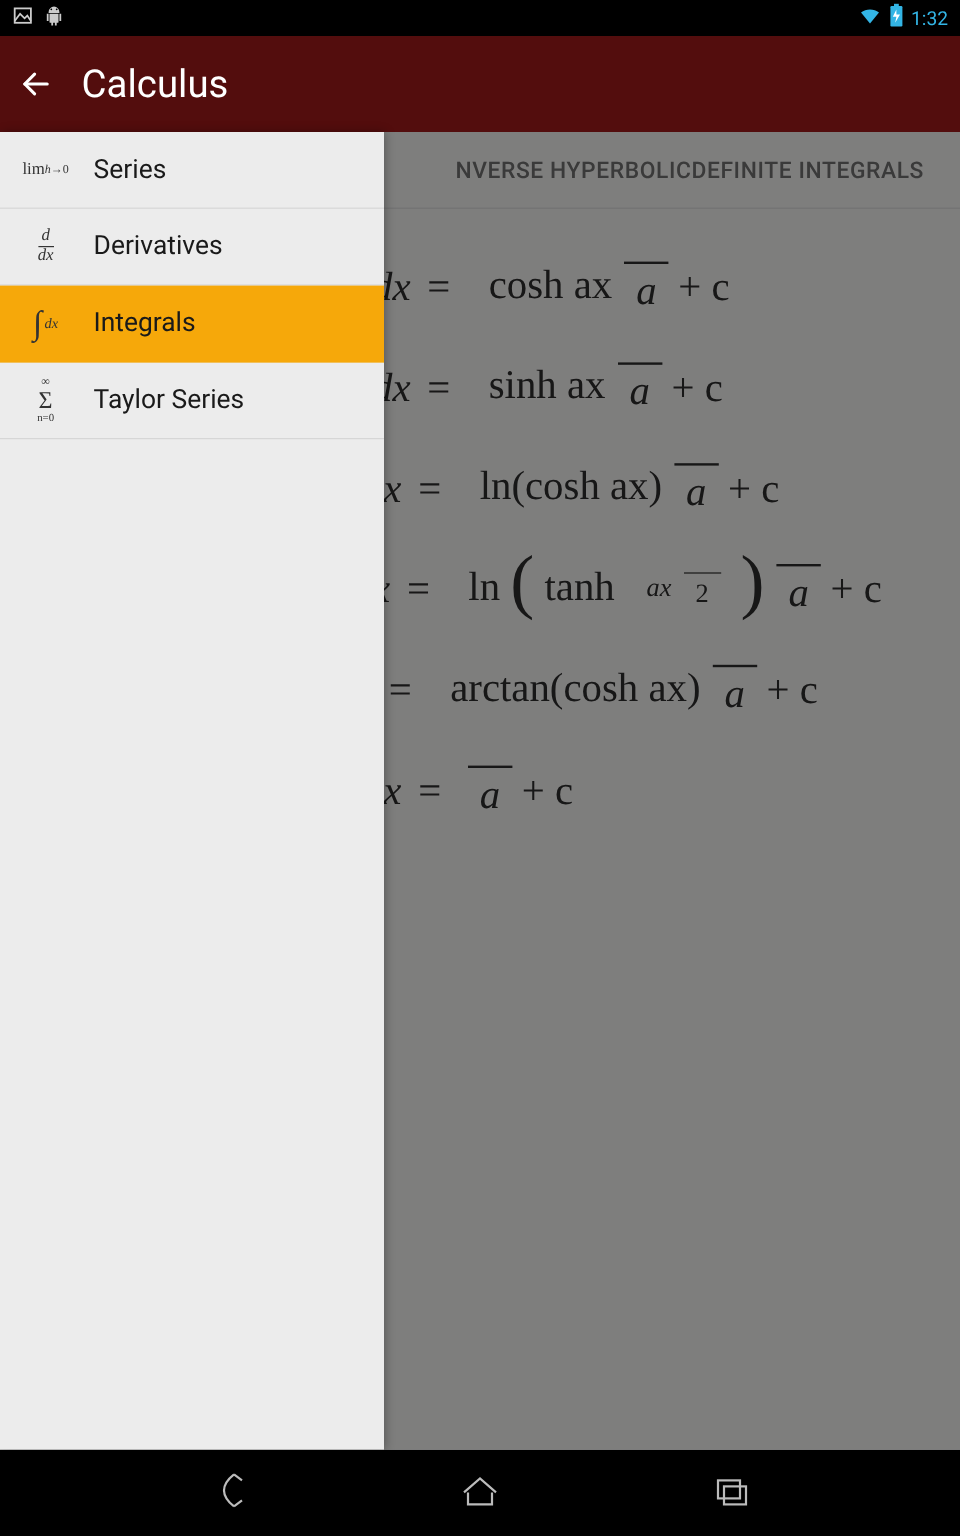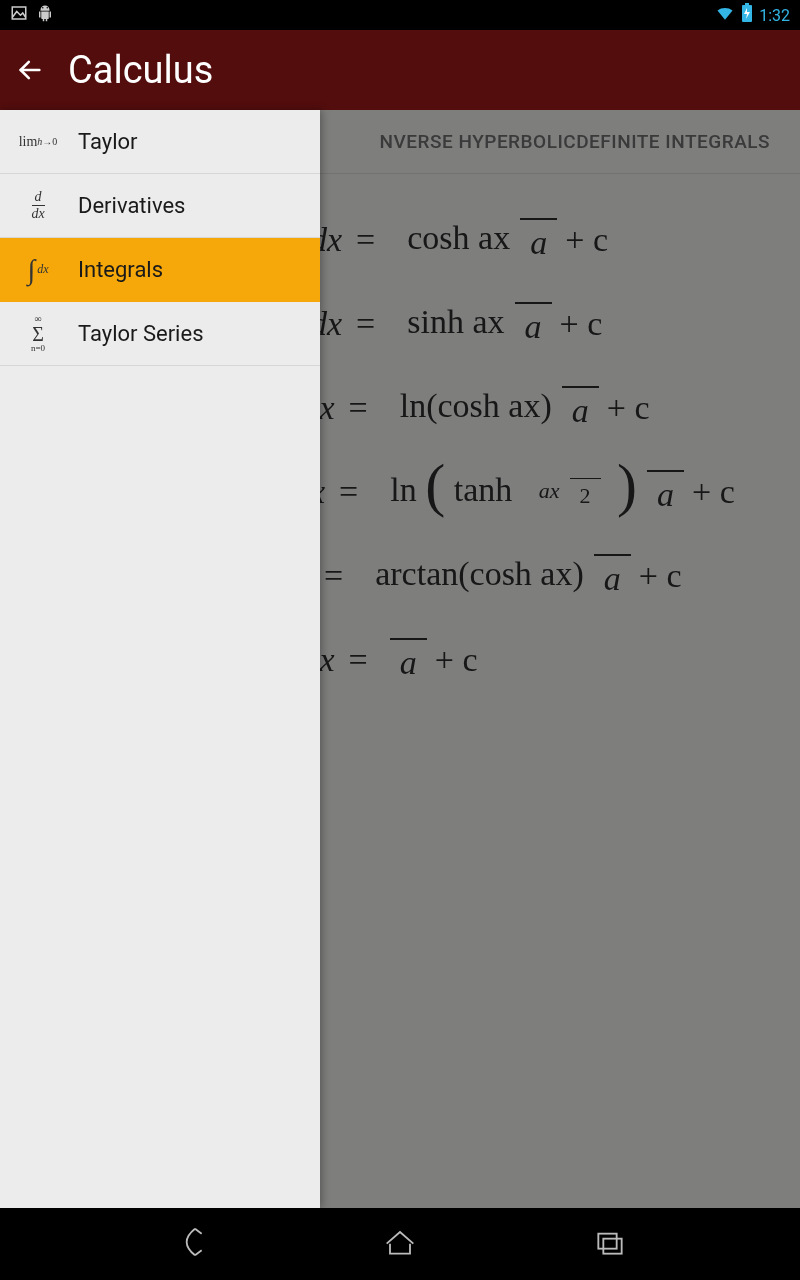--- a/index.html
+++ b/index.html
@@ -8,21 +8,21 @@
     height: 30px; background: #000; color: #fff; display: flex; align-items: center;
     justify-content: space-between; padding: 0 10px; font-size: 16px;
   }
   .status-left { display: flex; gap: 8px; align-items: center; }
   .status-right { display: flex; gap: 6px; align-items: center; color: #33b5e5; }
   .app-bar {
     height: 80px; background: #530d0d; color: #fff; display: flex; align-items: center;
     padding: 0 16px; gap: 24px;
   }
   .app-bar .back { width: 28px; height: 28px; }
-  .app-bar .title { font-size: 38px; font-weight: 400; }
+  .app-bar .title { font-size: 32px; font-weight: 400; }
   .viewport {
     position: relative; width: 800px; height: 1098px; 
     background: #888;
   }
   .main-content {
     position: absolute; inset: 0; background: #e6e5e4;
   }
   .tabs {
     height: 64px; display: flex; align-items: center; justify-content: flex-end; 
     padding: 0 30px; color: #6a6a6a; font-size: 19px; font-weight: 500; letter-spacing: 0.5px;
@@ -212,21 +212,21 @@
   <div class="scrim"></div>
 
   <div class="drawer">
     <div class="drawer-item">
       <span class="drawer-icon">
         <span class="stack">
             <span class="top">lim</span>
             <span class="bot"><i>h</i>→0</span>
           </span>
       </span>
-      <span>Taylor</span>
+      <span>Series</span>
     </div>
     <div class="drawer-item">
       <span class="drawer-icon">
         <span class="ddx">
             <span>d</span>
             <span>dx</span>
           </span>
       </span>
       <span>Derivatives</span>
     </div>

